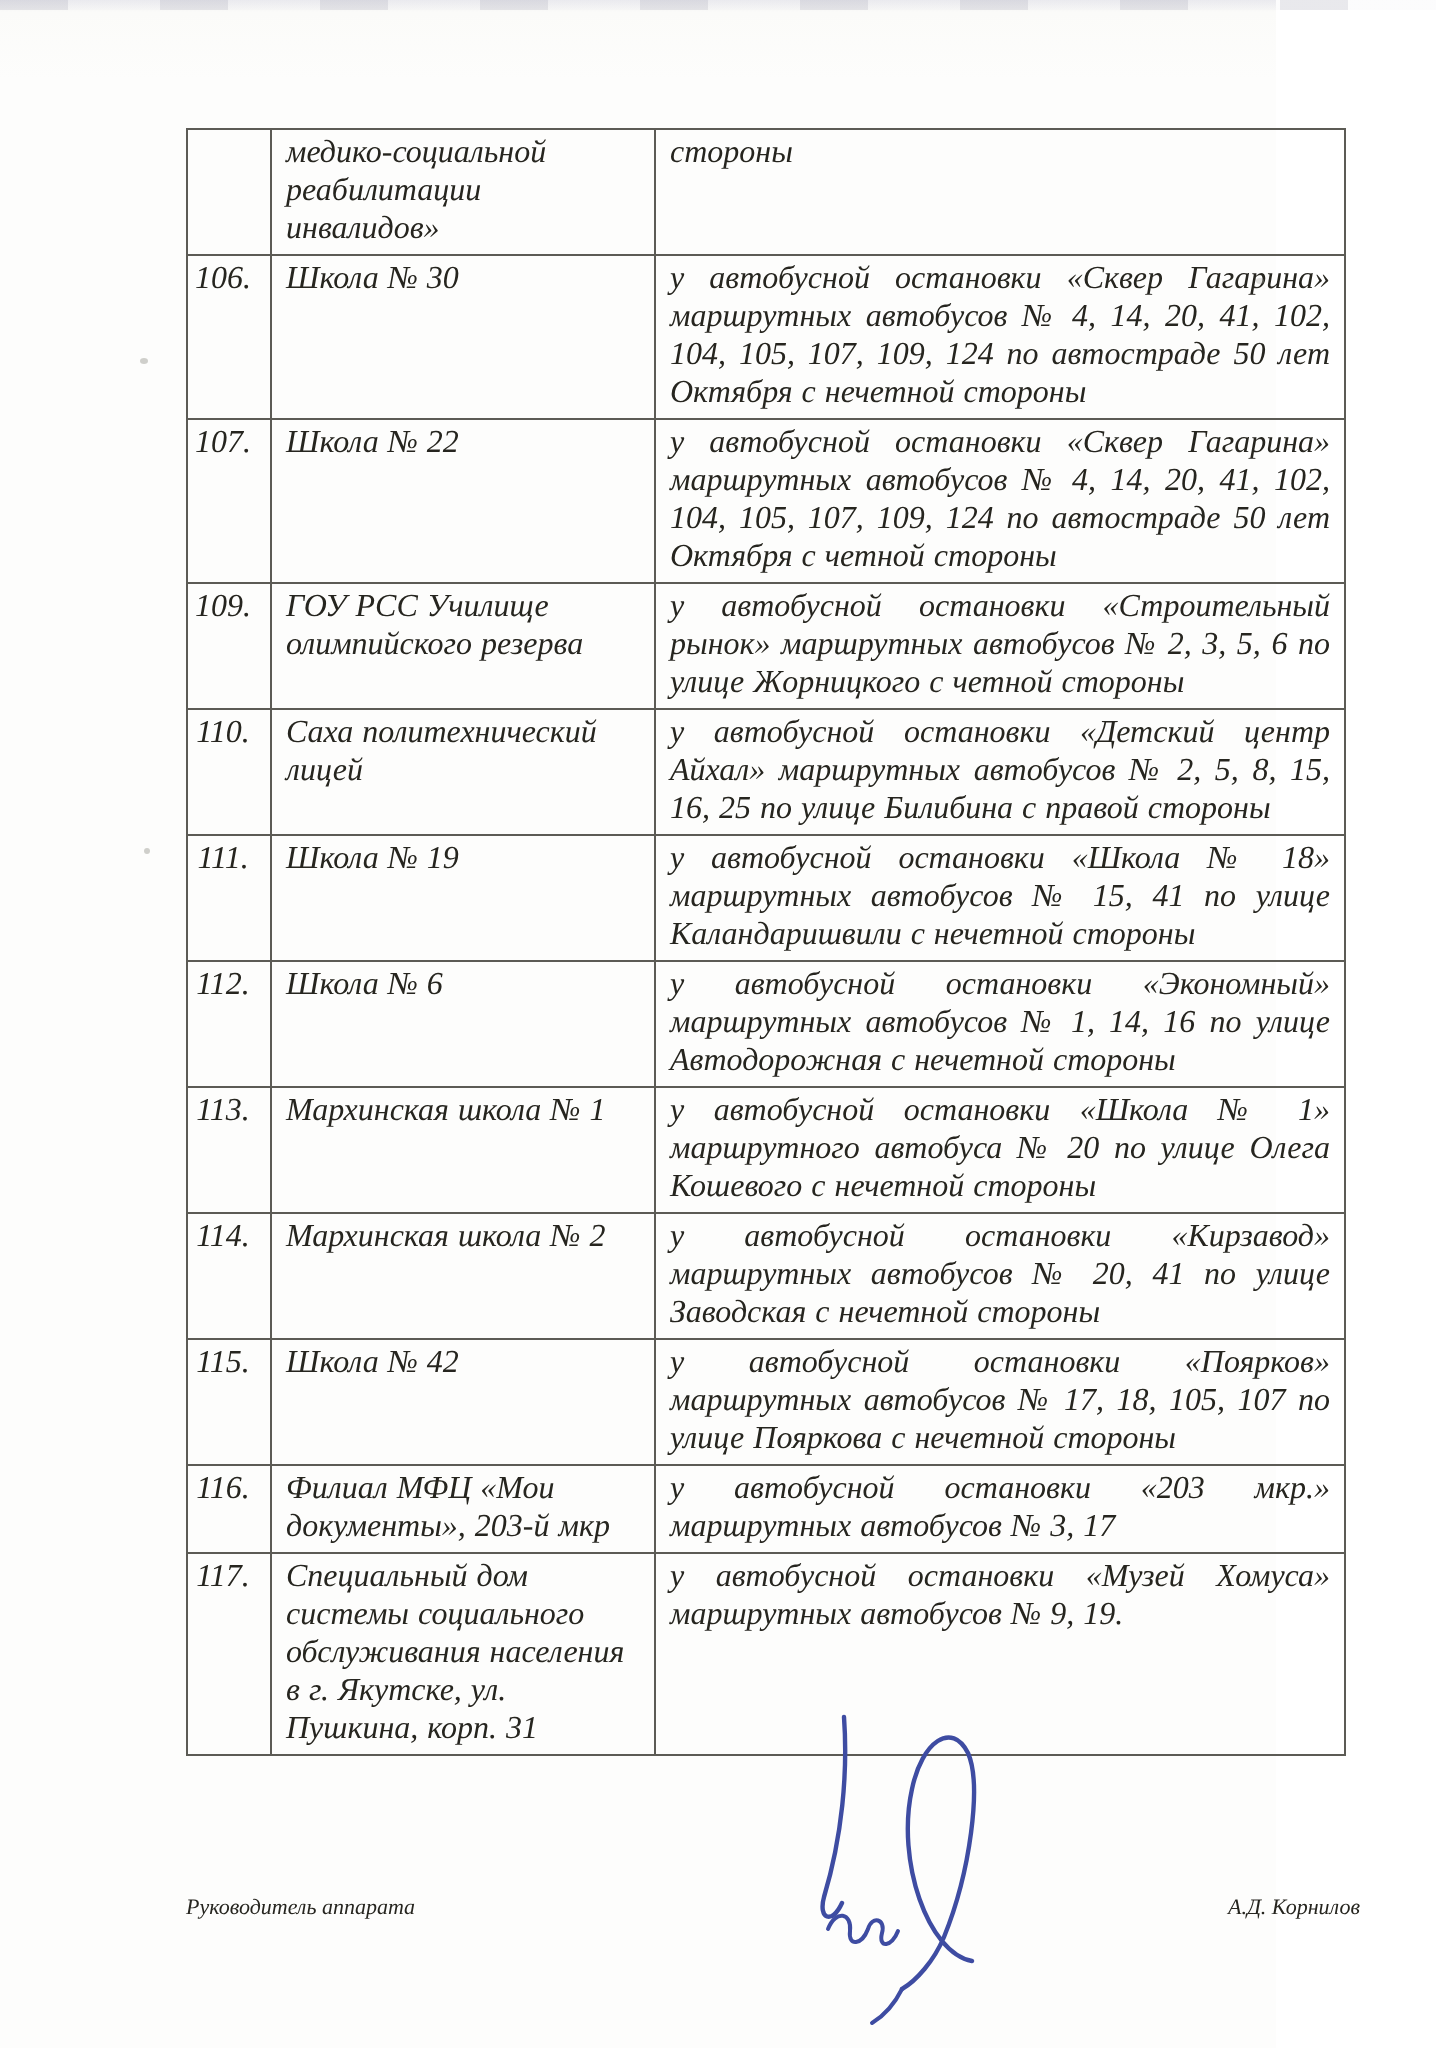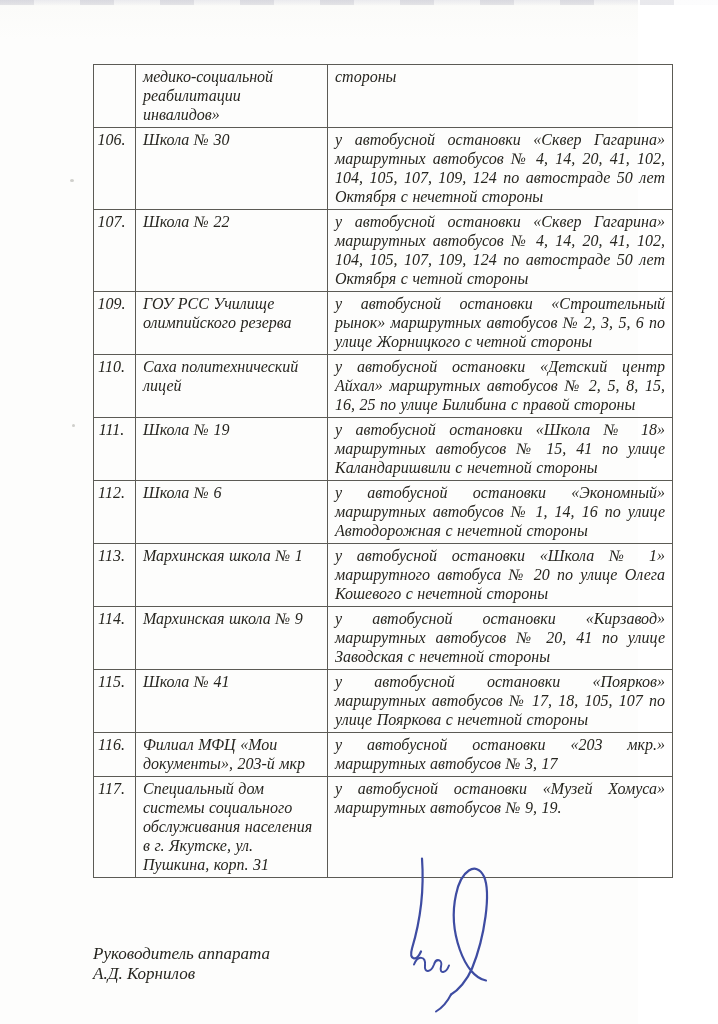--- a/index.html
+++ b/index.html
@@ -34,21 +34,21 @@
     font-size:16px;line-height:19px;
     padding:2px 7px 3px 7px;
     word-spacing:0.5px;
   }
   td.num{text-align:center;padding-right:8px;padding-left:2px;}
   td.name{text-align:left;}
   td.desc{text-align:justify;}
   .footer{
     position:absolute;left:93px;top:944px;width:587px;
     display:flex;justify-content:space-between;align-items:baseline;
-    font-size:17px;line-height:20px;flex-direction:column;
+    font-size:11px;line-height:20px;
   }
   .sig-wrap{
     position:absolute;left:388px;top:850px;width:140px;height:165px;
     pointer-events:none;
   }
   .sig-wrap svg{display:block;}
   .speck{
     position:absolute;border-radius:50%;
     background:#a9a9a2;opacity:.55;
   }
@@ -105,26 +105,26 @@
         <td class="name">Школа № 6</td>
         <td class="desc">у автобусной остановки «Экономный» маршрутных автобусов № 1, 14, 16 по улице Автодорожная с нечетной стороны</td>
       </tr>
       <tr>
         <td class="num">113.</td>
         <td class="name">Мархинская школа № 1</td>
         <td class="desc">у автобусной остановки «Школа № 1» маршрутного автобуса № 20 по улице Олега Кошевого с нечетной стороны</td>
       </tr>
       <tr>
         <td class="num">114.</td>
-        <td class="name">Мархинская школа № 9</td>
+        <td class="name">Мархинская школа № 2</td>
         <td class="desc">у автобусной остановки «Кирзавод» маршрутных автобусов № 20, 41 по улице Заводская с нечетной стороны</td>
       </tr>
       <tr>
         <td class="num">115.</td>
-        <td class="name">Школа № 41</td>
+        <td class="name">Школа № 42</td>
         <td class="desc">у автобусной остановки «Поярков» маршрутных автобусов № 17, 18, 105, 107 по улице Пояркова с нечетной стороны</td>
       </tr>
       <tr>
         <td class="num">116.</td>
         <td class="name">Филиал МФЦ «Мои документы», 203-й мкр</td>
         <td class="desc">у автобусной остановки «203 мкр.» маршрутных автобусов № 3, 17</td>
       </tr>
       <tr>
         <td class="num">117.</td>
         <td class="name">Специальный дом системы социального обслуживания населения в г. Якутске, ул. Пушкина, корп. 31</td>

